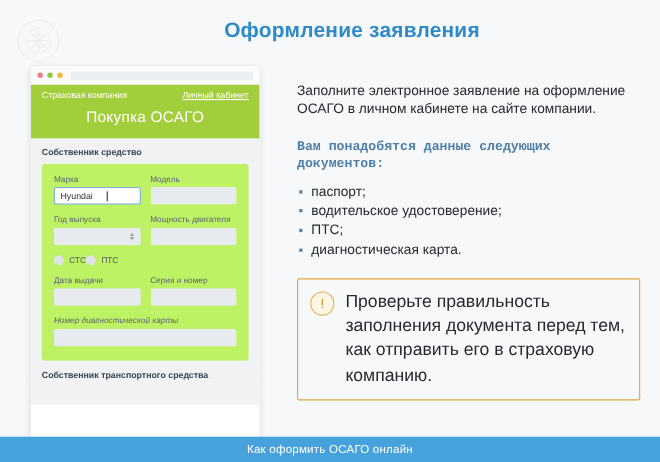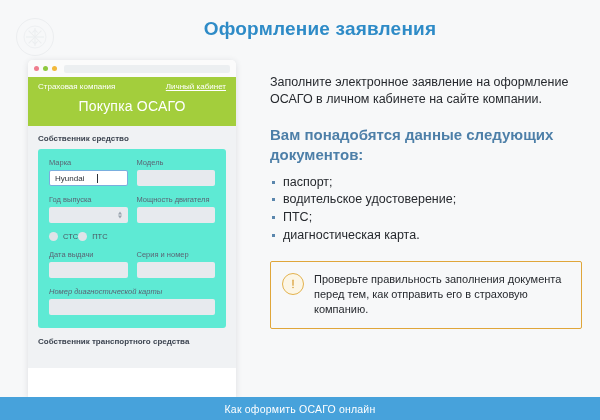--- a/index.html
+++ b/index.html
@@ -96,21 +96,21 @@
   }
 
   .site-body { background: #f0f2f4; padding: 8px 10px 0 10px; }
   .section-label {
     font-size: 8px;
     font-weight: bold;
     color: #3c4450;
     margin-bottom: 6px;
   }
   .form-card {
-    background: #5eead4;
+    background: #bef264;
     border-radius: 3px;
     padding: 9px 11px 11px 11px;
   }
   .field-row {
     display: flex;
     gap: 9px;
     margin-bottom: 9px;
   }
   .field { flex: 1; min-width: 0; }
   .field-label {
@@ -199,25 +199,26 @@
     top: 74px;
     width: 312px;
   }
   .intro {
     font-size: 12.5px;
     line-height: 1.38;
     color: #26292e;
     margin: 0 0 16px 0;
   }
   .subhead {
-    font-size: 15px;
+    font-size: 12px;
     font-weight: bold;
     line-height: 1.34;
     color: #4d7fa8;
     margin: 0 0 9px 0;
+    font-family: Liberation Mono, monospace;
   }
   .doc-list {
     list-style: none;
     margin: 0 0 16px 0;
     padding: 0;
   }
   .doc-list li {
     font-size: 12.5px;
     line-height: 1.42;
     color: #26292e;
@@ -250,21 +251,21 @@
     border-radius: 50%;
     border: 1px solid #e3b24d;
     background: #fcf6e6;
     display: flex;
     align-items: center;
     justify-content: center;
     margin-top: 1px;
   }
   .callout-icon svg { display: block; }
   .callout-text {
-    font-size: 11px;
+    font-size: 16px;
     line-height: 1.4;
     color: #26292e;
   }
 
   
   .footer {
     position: absolute;
     left: 0;
     right: 0;
     bottom: 0;

